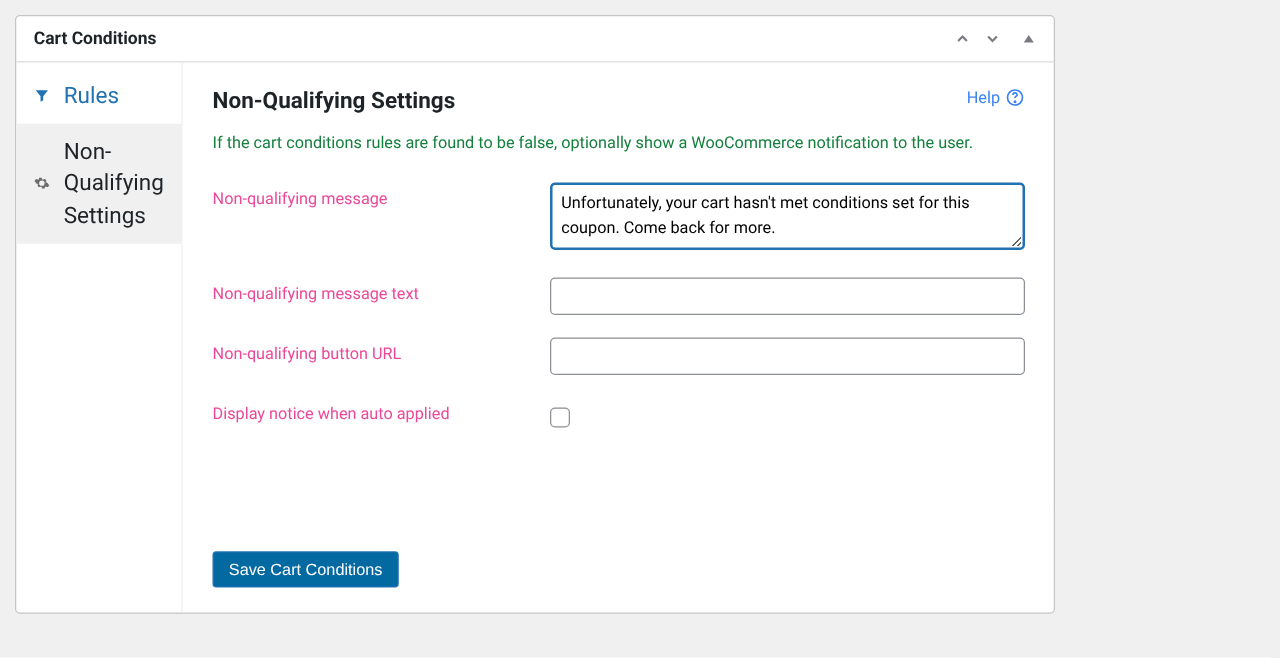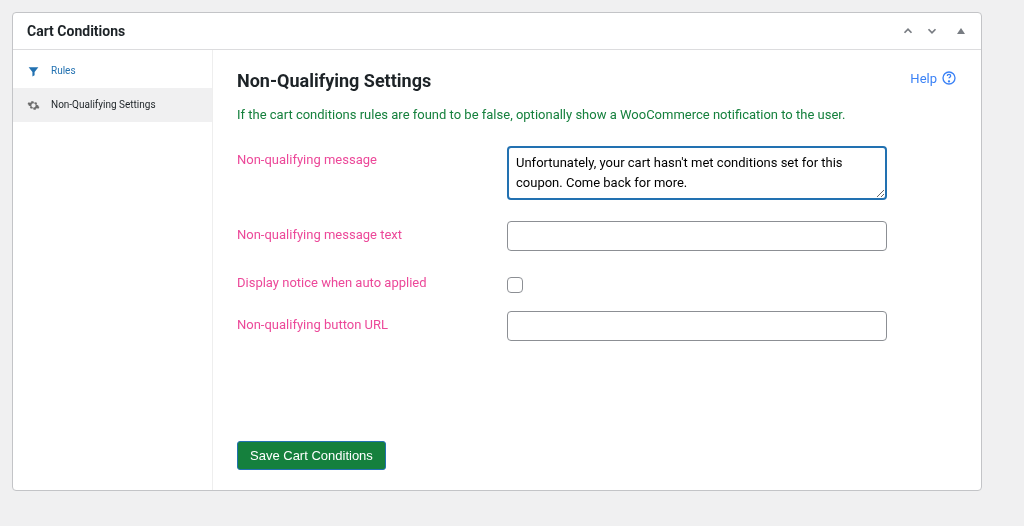--- a/index.html
+++ b/index.html
@@ -1,44 +1,44 @@
 <!DOCTYPE html>
 <html><head>
   <meta charset="utf-8">
   <style>
     *{box-sizing:border-box;margin:0;padding:0}
     body{font-family:-apple-system,BlinkMacSystemFont,"Segoe UI",Roboto,sans-serif;font-size:13px;color:#1d2327;background:#f0f0f1;padding:12px}
-    .panel{background:#fff;border:1px solid #c3c4c7;border-radius:4px;width:970px}
+    .panel{background:#fff;border:1px solid #c3c4c7;border-radius:4px;width:832px}
     .panel-header{display:flex;align-items:center;justify-content:space-between;padding:10px 14px;border-bottom:1px solid #dcdcde}
     .panel-title{font-size:14px;font-weight:700}
     .panel-actions{display:flex;gap:10px;align-items:center;color:#787c82}
     .panel-actions span{cursor:pointer;font-size:14px;display:inline-flex}
     .panel-body{display:flex;min-height:440px}
     .sidebar{width:200px;border-right:1px solid #eee;padding-top:4px}
-    .sidebar-item{display:flex;align-items:center;gap:10px;padding:10px 14px;font-size:10px;cursor:pointer;color:#1d2327;line-height:1.4}
+    .sidebar-item{display:flex;align-items:center;gap:10px;padding:10px 14px;font-size:18px;cursor:pointer;color:#1d2327;line-height:1.4}
     .sidebar-item.active{background:#f0f0f1}
     .sidebar-item .ic{width:14px;display:inline-flex;flex:none;color:#555}
     .sidebar-item.rules{color:#2271b1}
     .sidebar-item.rules .ic{color:#2271b1}
     .main{flex:1;padding:20px 24px;display:flex;flex-direction:column}
     .main-header{display:flex;justify-content:space-between;align-items:flex-start;margin-bottom:16px}
     .main-title{font-size:18px;font-weight:700}
     .help{display:flex;align-items:center;gap:4px;font-size:13px;color:#3b82f6;cursor:pointer}
     .help .q{display:inline-flex}
     .desc{color:#15803d;font-size:13px;margin-bottom:24px}
     .form-row{display:flex;margin-bottom:18px;align-items:flex-start}
     .form-label{width:270px;padding-top:6px;font-size:13px;color:#ec4899}
     .form-control{width:380px}
     .form-control textarea,.form-control input[type=text]{width:100%;border:1px solid #8c8f94;border-radius:4px;padding:6px 8px;font-family:inherit;font-size:13px;line-height:1.5;background:#fff}
     .form-control textarea{height:54px;resize:vertical}
     .form-control textarea.focused{border:2px solid #2271b1;outline:none;padding:5px 7px}
     .form-control input[type=text]{height:30px}
     .checkbox{width:16px;height:16px;border:1px solid #8c8f94;border-radius:4px;cursor:pointer;background:#fff;margin-top:8px}
     .footer{margin-top:auto;padding-top:20px}
-    .btn-primary{background:#15803d;color:#fff;border:1px solid #2271b1;border-radius:3px;padding:6px 12px;font-size:13px;cursor:pointer}
+    .btn-primary{background:#0369a1;color:#fff;border:1px solid #2271b1;border-radius:3px;padding:6px 12px;font-size:13px;cursor:pointer}
   </style>
 </head>
 <body>
 
 <div class="panel">
 
   <div class="panel-header">
     <div class="panel-title">Cart Conditions</div>
     <div class="panel-actions">
       <span>
@@ -106,30 +106,30 @@
       </div>
 
       <div class="form-row">
         <div class="form-label">Non-qualifying message text</div>
         <div class="form-control">
           <input type="text" value="" style="">
         </div>
       </div>
 
       <div class="form-row">
-        <div class="form-label">Display notice when auto applied</div>
-        <div>
-          <div class="checkbox"></div>
+        <div class="form-label">Non-qualifying button URL</div>
+        <div class="form-control">
+          <input type="text" value="" style="">
         </div>
       </div>
 
       <div class="form-row">
-        <div class="form-label">Non-qualifying button URL</div>
-        <div class="form-control">
-          <input type="text" value="" style="">
+        <div class="form-label">Display notice when auto applied</div>
+        <div>
+          <div class="checkbox"></div>
         </div>
       </div>
 
       <div class="footer">
         <button class="btn-primary">Save Cart Conditions</button>
       </div>
 
     </div>
 
   </div>

